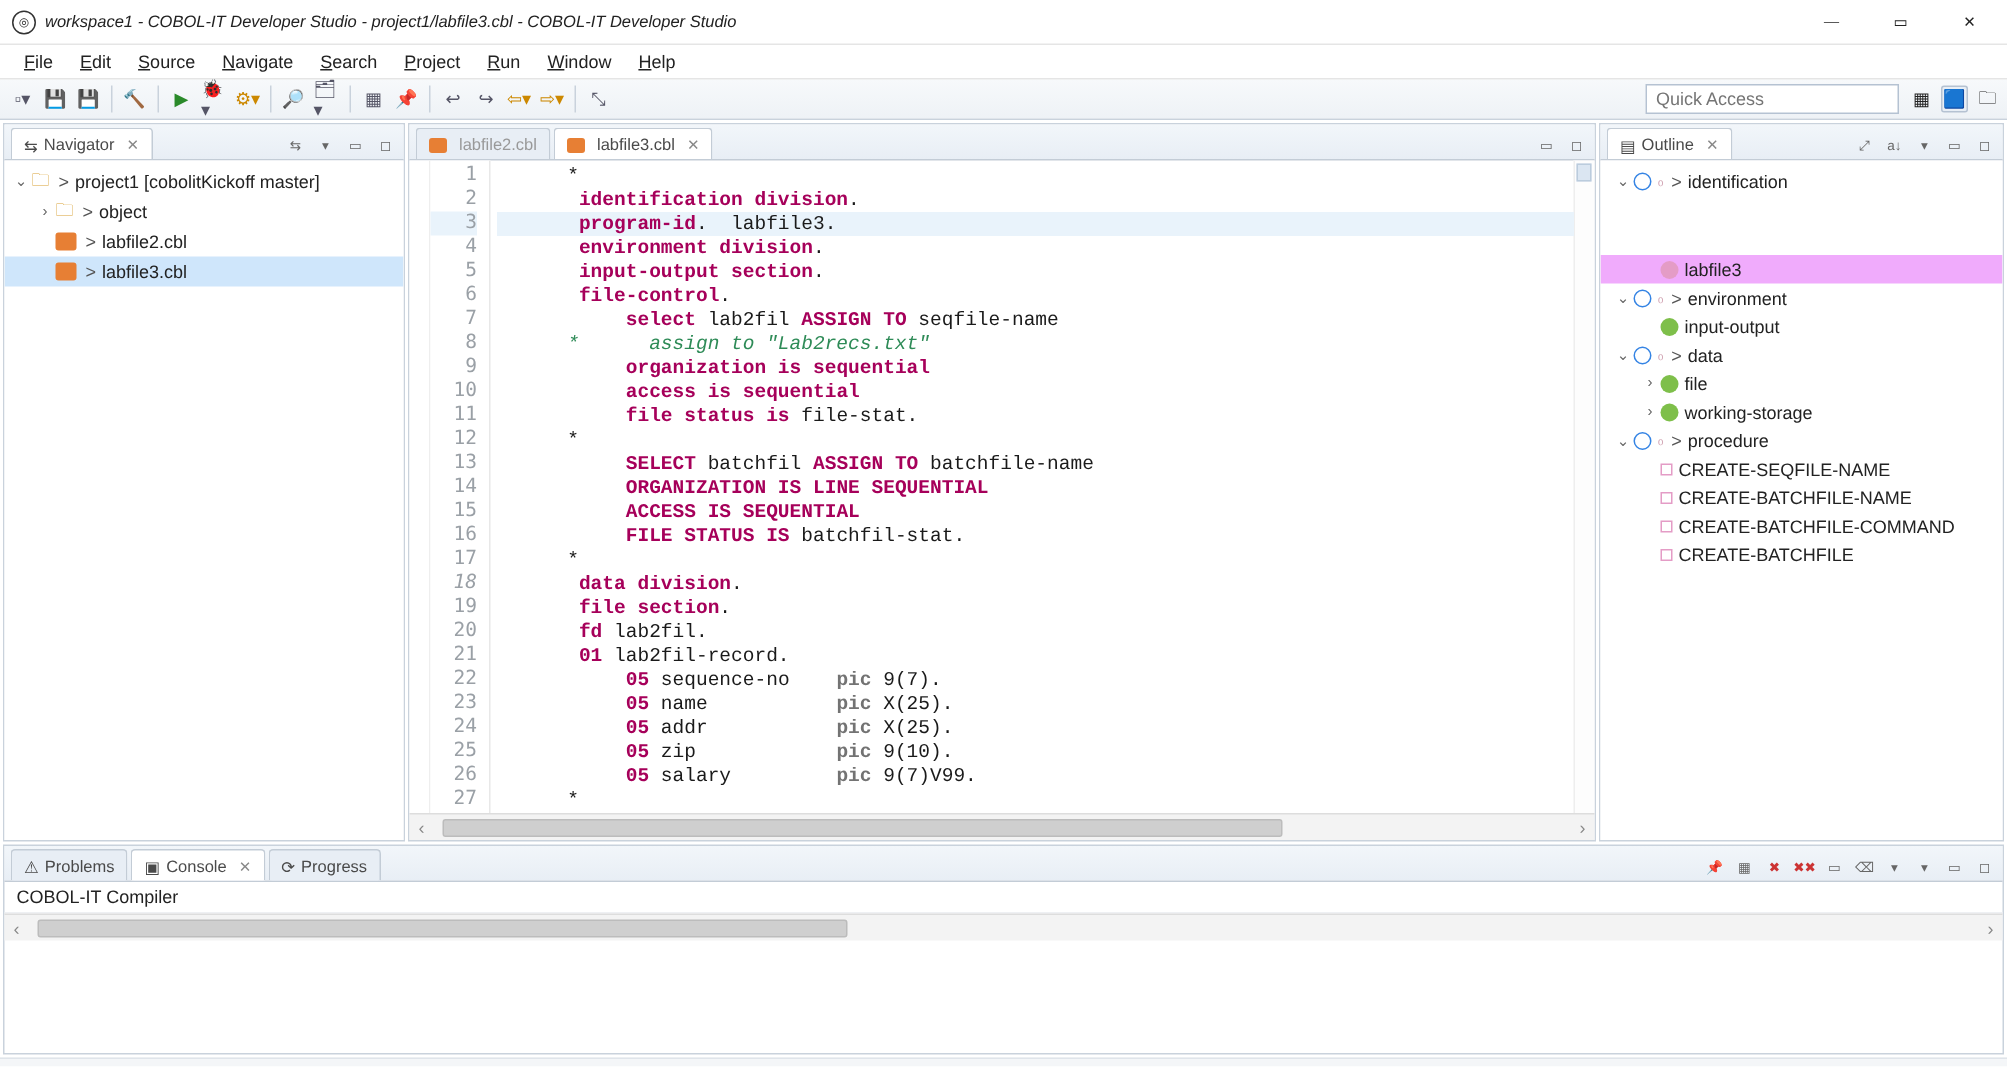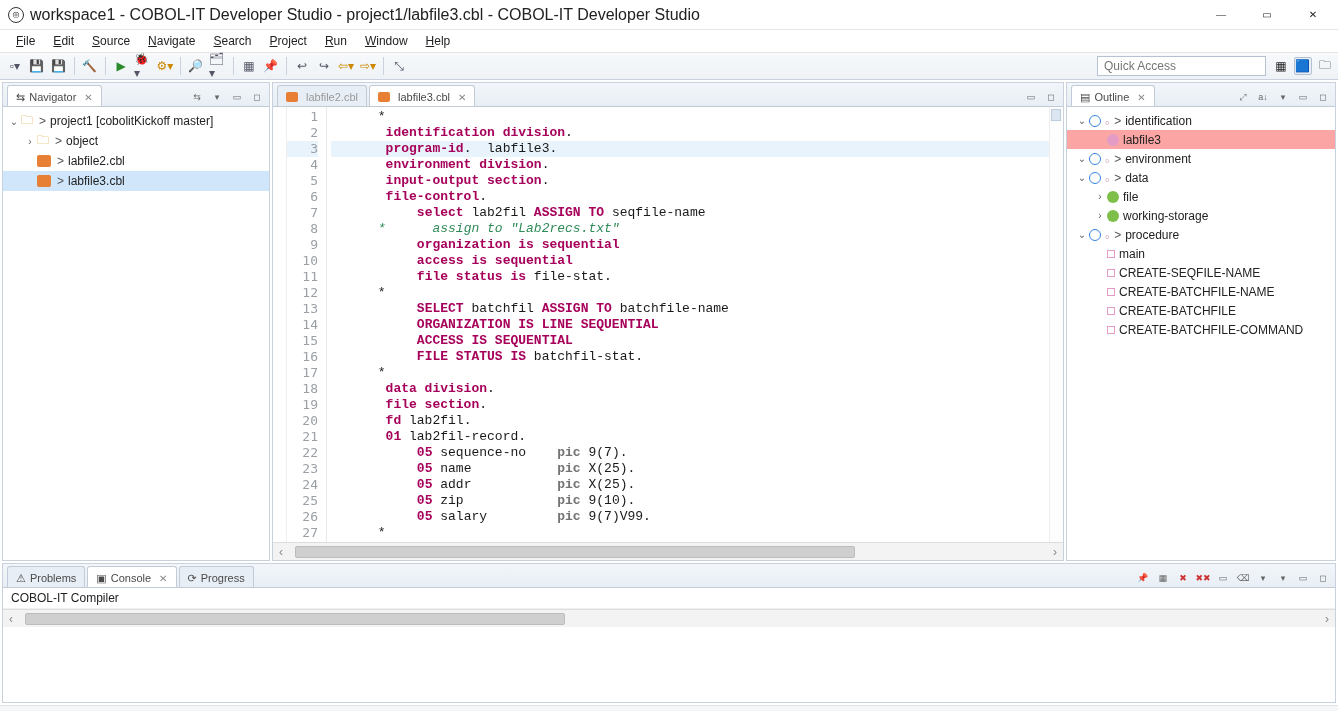--- a/index.html
+++ b/index.html
@@ -1,19 +1,19 @@
 <!DOCTYPE html>
 <html><head>
 <meta charset="utf-8">
 <style>
   * { box-sizing: border-box; margin: 0; padding: 0; }
   body { font-family: "Segoe UI", Tahoma, sans-serif; font-size: 12px; background: #fff; color: #222; width: 1338px; height: 711px; overflow: hidden; display: flex; flex-direction: column; }
   .titlebar { height: 30px; display: flex; align-items: center; padding: 0 2px; background: #fff; border-bottom: 1px solid #e5e5e5; }
   .titlebar .app-icon { width: 16px; height: 16px; margin: 0 6px; border: 1.5px solid #333; border-radius: 50%; display:flex; align-items:center; justify-content:center; font-size:8px; }
-  .titlebar .title { flex: 1; font-size: 16px; }
+  .titlebar .title { flex: 1; font-size: 11px; font-style: italic; }
   .winbtn { width: 46px; height: 30px; display:flex; align-items:center; justify-content:center; font-family: "Segoe UI Symbol"; font-size: 10px; }
   .menubar { height: 22px; display: flex; align-items: center; gap: 2px; padding: 0 8px; background: #fff; }
   .menubar span { padding: 2px 8px; }
   .toolbar { height: 28px; background: linear-gradient(#f7f9fb,#eef2f6); border-top:1px solid #e5e5e5; border-bottom:1px solid #c9d2dc; display:flex; align-items:center; padding: 0 4px; }
   .toolbar .spacer { flex:1; }
   .toolbar .tb-icon { width:18px; height:18px; margin:0 2px; display:inline-flex; align-items:center; justify-content:center; font-size:12px; color:#556; }
   .toolbar .tb-icon.green { color:#2a8a2a; }
   .toolbar .tb-icon.orange { color:#cc8800; }
   .toolbar .sep { width:1px; height:18px; background:#c9d2dc; margin:0 4px; }
   .quickaccess { border:1px solid #b5c2d2; background:#fff; height:20px; padding:2px 6px; color:#8a8a8a; font-size:12px; min-width:90px; }
@@ -49,21 +49,21 @@
   .gutter .ln.current { background:#e9f3fb; }
   .kw { color:#a6005a; font-weight:bold; }
   .num { color:#a6005a; font-weight:bold; }
   .ident { color:#1a1a1a; }
   .comment { color:#2e8b57; font-style:italic; }
   .pic { color:#737373; font-weight:bold; }
   .hscroll { height:18px; background:#f3f3f3; border-top:1px solid #ddd; display:flex; align-items:center; }
   .hscroll .thumb { height:12px; background:#cfcfcf; border:1px solid #bcbcbc; border-radius:2px; margin-left:6px; width:560px; }
   .outline-body { font-size:12px; }
   .ol-row { display:flex; align-items:center; height:19px; padding-left:2px; white-space:nowrap; }
-  .ol-row.selected { background:#fca5a5; }
+  .ol-row.selected { background:#f0abfc;margin-top:40px; }
   .ol-icon { width:12px; height:12px; border-radius:50%; margin-right:4px; display:inline-block; }
   .ol-icon.group { border:1.5px solid #3584e4; }
   .ol-icon.green { background:#7ebf4a; }
   .ol-icon.pink { background:#e49cc6; }
   .ol-icon.pink-sq { background:transparent; border-radius:0; width:8px; height:8px; border:1.5px solid #e49cc6; }
   .bottom { height:140px; display:flex; flex-direction:column; margin:2px; border:1px solid #c9d2dc; }
   .bottom .console-body { flex:1; font-family: Consolas, monospace; font-size:13px; padding:4px 8px; overflow:auto; }
   .bottom .hscroll .thumb { width:540px; }
   .na { color:#999; }
 </style>
@@ -194,21 +194,21 @@
             <div class="ln" style="height: 16px;">8</div>
             <div class="ln" style="height: 16px;">9</div>
             <div class="ln" style="height: 16px;">10</div>
             <div class="ln" style="height: 16px;">11</div>
             <div class="ln" style="height: 16px;">12</div>
             <div class="ln" style="height: 16px;">13</div>
             <div class="ln" style="height: 16px;">14</div>
             <div class="ln" style="height: 16px;">15</div>
             <div class="ln" style="height: 16px;">16</div>
             <div class="ln" style="height: 16px;">17</div>
-            <div class="ln" style="height: 16px;">18</div>
+            <div class="ln" style="height: 16px; font-style: italic;">18</div>
             <div class="ln" style="height: 16px;">19</div>
             <div class="ln" style="height: 16px;">20</div>
             <div class="ln" style="height: 16px;">21</div>
             <div class="ln" style="height: 16px;">22</div>
             <div class="ln" style="height: 16px;">23</div>
             <div class="ln" style="height: 16px;">24</div>
             <div class="ln" style="height: 16px;">25</div>
             <div class="ln" style="height: 16px;">26</div>
             <div class="ln" style="height: 16px;">27</div>
             <div class="ln" style="height: 16px;">28</div>
@@ -254,20 +254,25 @@
             <span class="ol-icon pink"></span>
             <span>labfile3</span>
           </div>
           <div class="ol-row" style="padding-left: 8px;">
             <span class="twisty">⌄</span>
             <span class="ol-icon group"></span>
             <span style="color:#c9a; font-size:10px; margin-right:3px;">₀</span>
             <span class="gt">&gt;</span>
             <span>environment</span>
           </div>
+          <div class="ol-row" style="padding-left: 26px;">
+            <span class="twisty">&nbsp;</span>
+            <span class="ol-icon green"></span>
+            <span>input-output</span>
+          </div>
           <div class="ol-row" style="padding-left: 8px;">
             <span class="twisty">⌄</span>
             <span class="ol-icon group"></span>
             <span style="color:#c9a; font-size:10px; margin-right:3px;">₀</span>
             <span class="gt">&gt;</span>
             <span>data</span>
           </div>
           <div class="ol-row" style="padding-left: 26px;">
             <span class="twisty">›</span>
             <span class="ol-icon green"></span>
@@ -281,41 +286,36 @@
           <div class="ol-row" style="padding-left: 8px;">
             <span class="twisty">⌄</span>
             <span class="ol-icon group"></span>
             <span style="color:#c9a; font-size:10px; margin-right:3px;">₀</span>
             <span class="gt">&gt;</span>
             <span>procedure</span>
           </div>
           <div class="ol-row" style="padding-left: 26px;">
             <span class="twisty">&nbsp;</span>
             <span class="ol-icon pink-sq"></span>
-            <span>main</span>
-          </div>
-          <div class="ol-row" style="padding-left: 26px;">
-            <span class="twisty">&nbsp;</span>
-            <span class="ol-icon pink-sq"></span>
             <span>CREATE-SEQFILE-NAME</span>
           </div>
           <div class="ol-row" style="padding-left: 26px;">
             <span class="twisty">&nbsp;</span>
             <span class="ol-icon pink-sq"></span>
             <span>CREATE-BATCHFILE-NAME</span>
           </div>
           <div class="ol-row" style="padding-left: 26px;">
             <span class="twisty">&nbsp;</span>
             <span class="ol-icon pink-sq"></span>
+            <span>CREATE-BATCHFILE-COMMAND</span>
+          </div>
+          <div class="ol-row" style="padding-left: 26px;">
+            <span class="twisty">&nbsp;</span>
+            <span class="ol-icon pink-sq"></span>
             <span>CREATE-BATCHFILE</span>
-          </div>
-          <div class="ol-row" style="padding-left: 26px;">
-            <span class="twisty">&nbsp;</span>
-            <span class="ol-icon pink-sq"></span>
-            <span>CREATE-BATCHFILE-COMMAND</span>
           </div>
         </div>
     </div>
   </div>
 
   <div class="bottom">
     <div class="tabbar">
       <div class="tab">
         <span>⚠</span>
         <span>Problems</span>

